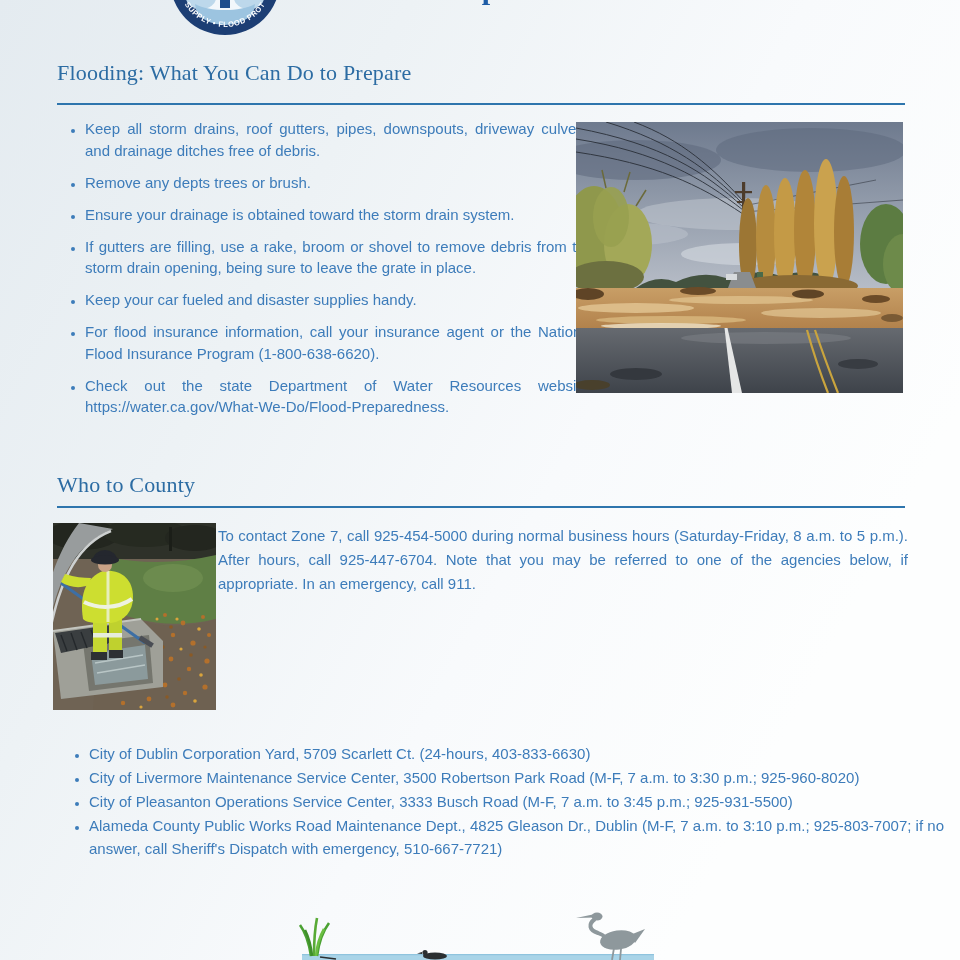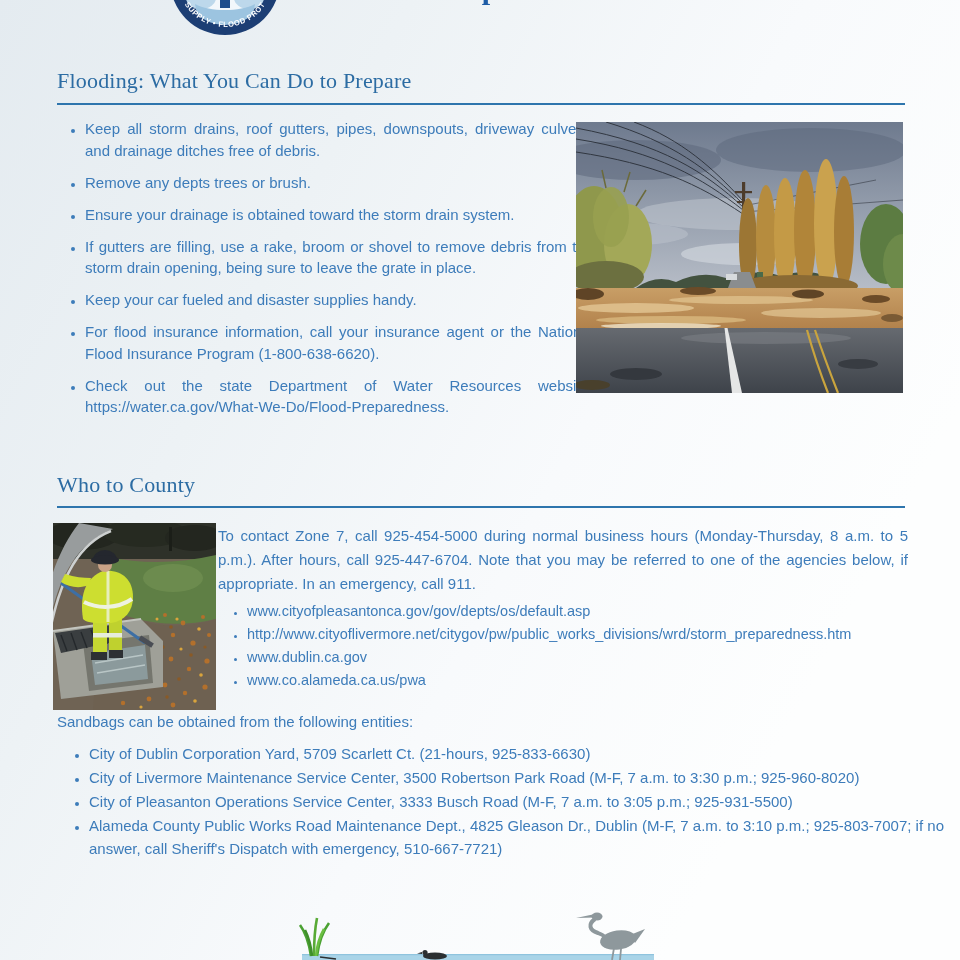--- a/index.html
+++ b/index.html
@@ -51,21 +51,21 @@
     <path d="M30,4 C45,12 75,12 90,4 L88,14 A41,41 0 0 1 32,14 Z" fill="#9cc4e0"></path>
     <rect x="55" y="-20" width="10" height="28" fill="#1e4d8c"></rect>
     <path id="seal-arc" d="M13,-20 A47,47 0 0 0 107,-20" fill="none"></path>
     <text font-family="Liberation Sans,sans-serif" font-size="7.5" font-weight="bold" fill="#ffffff" letter-spacing="0.6">
       <textPath href="#seal-arc" startOffset="50%" text-anchor="middle">SUPPLY • FLOOD PROT</textPath>
     </text>
   </svg>
 
   <h1 id="page-title">Flood Preparedness</h1>
 
-  <h2 class="serif-heading" style="top:68px;">Flooding: What You Can Do to Prepare</h2>
+  <h2 class="serif-heading" style="top:60px;">Flooding: What You Can Do to Prepare</h2>
   <div class="rule" style="top:103px;"></div>
 
   <ul class="tips" style="position:absolute;left:57px;top:118px;width:508px;">
     <li>Keep all storm drains, roof gutters, pipes, downspouts, driveway culverts and drainage ditches free of debris.</li>
     <li>Remove any depts trees or brush.</li>
     <li>Ensure your drainage is obtained toward the storm drain system.</li>
     <li>If gutters are filling, use a rake, broom or shovel to remove debris from the storm drain opening, being sure to leave the grate in place.</li>
     <li>Keep your car fueled and disaster supplies handy.</li>
     <li>For flood insurance information, call your insurance agent or the National Flood Insurance Program (1-800-638-6620).</li>
     <li>Check out the state Department of Water Resources website, https://water.ca.gov/What-We-Do/Flood-Preparedness.</li>
@@ -235,35 +235,28 @@
       <path d="M30,96 C26,70 34,54 50,48 C68,46 80,56 80,74 C80,88 72,98 58,100 C46,101 33,100 30,96 Z" fill="#cdde30"></path>
       <path d="M36,62 C26,66 16,64 8,59 L12,51 C22,54 30,55 38,55 Z" fill="#cdde30"></path>
       <path d="M31,79 C45,86 64,86 79,76" stroke="#eef2e0" stroke-width="4" fill="none"></path>
       <line x1="55" y1="48" x2="55" y2="99" stroke="#eef2e0" stroke-width="3" opacity=".8"></line>
       <circle cx="52" cy="42" r="7" fill="#c9a286"></circle>
       <path d="M40,37 A12,10 0 0 1 64,37 Z" fill="#24272e"></path>
       <ellipse cx="52" cy="37" rx="14" ry="4.5" fill="#24272e"></ellipse>
     </g>
   </svg>
 
-  <p id="para-contact">To contact  Zone 7, call 925-454-5000 during normal business hours (Monday-Thursday, 8 a.m. to 5 p.m.). After hours, call 925-447-6704. Note that you may be referred to one of the agencies below, if appropriate. In an emergency, call 911.</p>
-
-  <ul class="links">
-    <li>www.cityofpleasantonca.gov/gov/depts/os/default.asp</li>
-    <li>http://www.cityoflivermore.net/citygov/pw/public_works_divisions/wrd/storm_preparedness.htm</li>
-    <li>www.dublin.ca.gov</li>
-    <li>www.co.alameda.ca.us/pwa</li>
-  </ul>
-
-  <p id="sandbags-intro">Sandbags can be obtained from the following entities:</p>
+  <p id="para-contact">To contact  Zone 7, call 925-454-5000 during normal business hours (Saturday-Friday, 8 a.m. to 5 p.m.). After hours, call 925-447-6704. Note that you may be referred to one of the agencies below, if appropriate. In an emergency, call 911.</p>
+
+
 
   <ul class="sandbags">
-    <li>City of Dublin Corporation Yard, 5709 Scarlett Ct. (21-hours, 925-833-6630)</li>
+    <li>City of Dublin Corporation Yard, 5709 Scarlett Ct. (24-hours, 403-833-6630)</li>
     <li>City of Livermore Maintenance Service Center, 3500  Robertson Park Road (M-F, 7 a.m. to 3:30 p.m.; 925-960-8020)</li>
-    <li>City of Pleasanton Operations Service Center, 3333 Busch Road (M-F, 7 a.m. to 3:05 p.m.; 925-931-5500)</li>
+    <li>City of Pleasanton Operations Service Center, 3333 Busch Road (M-F, 7 a.m. to 3:45 p.m.; 925-931-5500)</li>
     <li>Alameda County Public Works Road Maintenance Dept., 4825 Gleason Dr., Dublin (M-F, 7 a.m. to 3:10 p.m.; 925-803-7007; if no answer, call Sheriff's Dispatch with emergency, 510-667-7721)</li>
   </ul>
 
   <svg class="photo" style="left:250px;top:905px;" width="460" height="55" viewBox="0 0 460 55">
     <rect x="52" y="49" width="352" height="6" fill="#a9d4e8"></rect>
     <rect x="52" y="49" width="352" height="1.2" fill="#8fc4de"></rect>
 
     <g stroke-width="2.6" fill="none">
       <path d="M61,51 C59,38 56,28 50,20" stroke="#4aa132"></path>
       <path d="M64,51 C64,34 65,23 67,13" stroke="#58aa36"></path>

